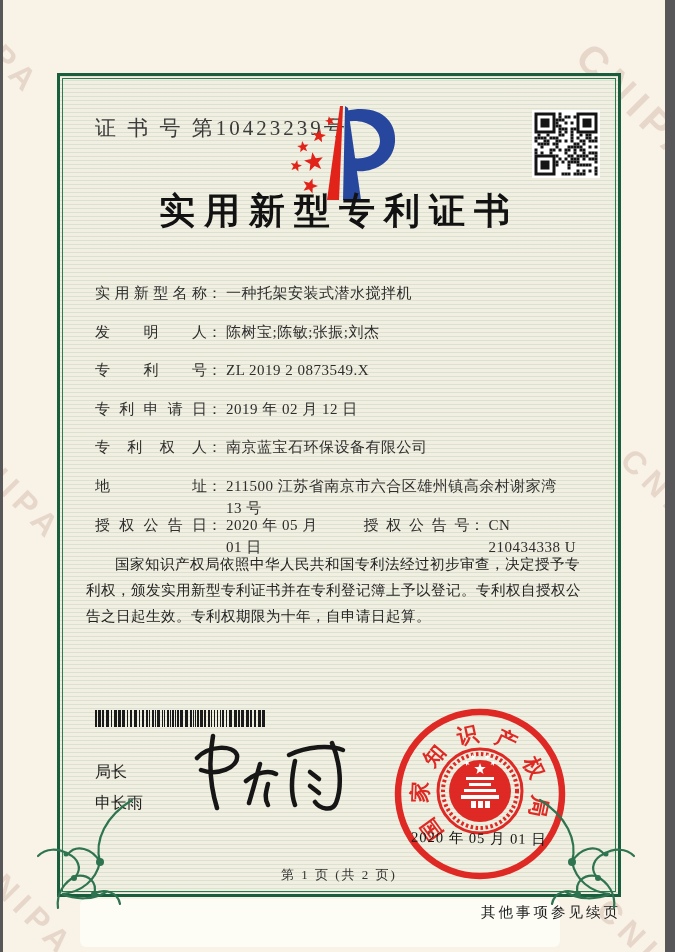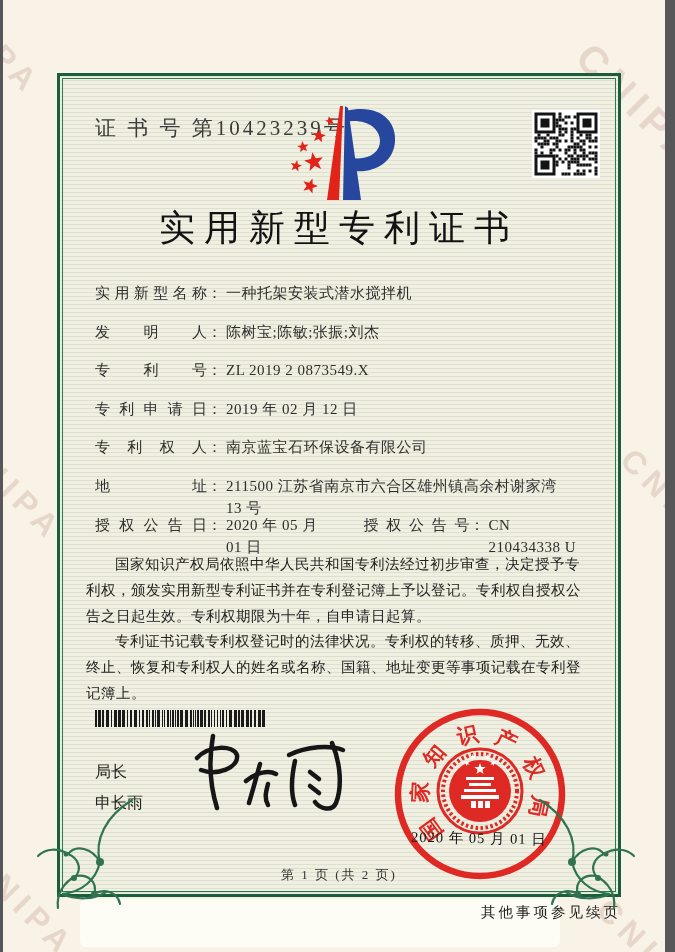--- a/index.html
+++ b/index.html
@@ -35,22 +35,22 @@
   .inner-line{position:absolute;inset:2px;border:1px solid #2c7a50;pointer-events:none;}
 
   .content{position:absolute;inset:0;z-index:4;}
 
   .doc-number{position:absolute;left:95px;top:114px;font-size:21px;letter-spacing:3px;color:#3a3a3a;}
 
   .logo{position:absolute;left:283px;top:99px;}
   .qr{position:absolute;left:532px;top:110px;background:#fff;padding:1px;}
 
   .title{
-    position:absolute;left:57px;top:204px;width:564px;text-align:center;
-    font-size:36px;font-weight:normal;letter-spacing:9px;color:#121212;
+    position:absolute;left:57px;top:187px;width:564px;text-align:center;
+    font-size:36px;font-weight:bold;letter-spacing:9px;color:#121212;
   }
 
   .fields{position:absolute;left:95px;top:282px;width:475px;}
   .field-row{display:flex;line-height:22px;margin-bottom:16.5px;font-size:15px;color:#2e2e2e;}
   .f-label{width:112px;text-align:justify;text-align-last:justify;flex:none;}
   .f-colon{flex:none;margin-right:4px;}
   .f-value{flex:1;letter-spacing:.5px;}
 
   .grant-row{position:absolute;left:95px;top:514px;width:485px;display:flex;font-size:15px;line-height:22px;color:#2e2e2e;}
   .grant-pair{display:flex;}
@@ -309,21 +309,20 @@
     </div>
     <div class="grant-pair second">
       <span class="f-label">授权公告号</span>
       <span class="f-colon">：</span>
       <span class="f-value">CN 210434338 U</span>
     </div>
   </div>
 
   <div class="paras">
     <p>国家知识产权局依照中华人民共和国专利法经过初步审查，决定授予专利权，颁发实用新型专利证书并在专利登记簿上予以登记。专利权自授权公告之日起生效。专利权期限为十年，自申请日起算。</p>
-    <p>专利证书记载专利权登记时的法律状况。专利权的转移、质押、无效、终止、恢复和专利权人的姓名或名称、国籍、地址变更等事项记载在专利登记簿上。</p>
   </div>
 
   <svg class="barcode" width="174" height="17" viewBox="0 0 174 17">
     <g id="barcode-bars" fill="#1a1a1a">
         <rect x="0" y="0" width="2" height="17"></rect>
         <rect x="3" y="0" width="3" height="17"></rect>
         <rect x="7" y="0" width="2" height="17"></rect>
         <rect x="11" y="0" width="3" height="17"></rect>
         <rect x="16" y="0" width="1" height="17"></rect>
         <rect x="19" y="0" width="3" height="17"></rect>

